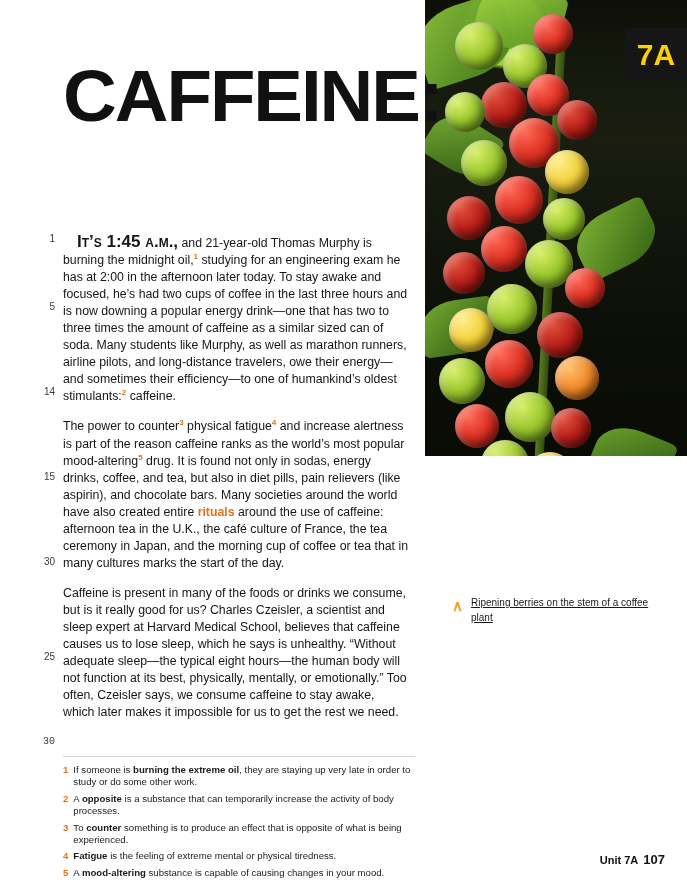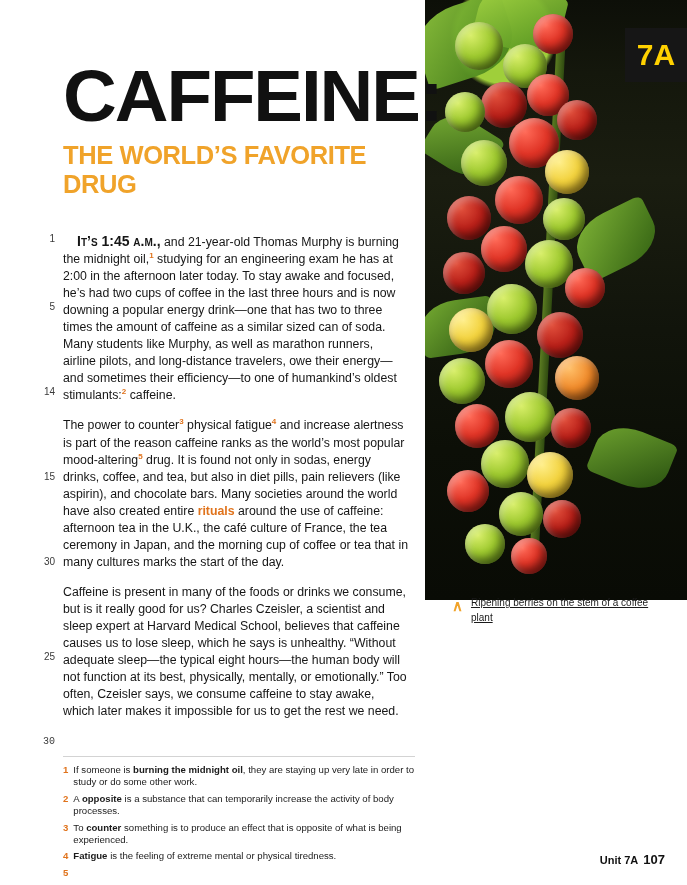--- a/index.html
+++ b/index.html
@@ -16,21 +16,21 @@
     overflow: hidden;
     background: #ffffff;
   }
 
   
   .photo-col {
     position: absolute;
     left: 425px;
     top: 0;
     width: 262px;
-    height: 600px;
+    height: 456px;
     overflow: hidden;
   }
   .photo-bg {
     position: absolute;
     inset: 0;
     background:
       radial-gradient(circle at 30% 6%, #9fcf3a 0 8%, transparent 9%),
       linear-gradient(180deg, #0d0f08 0%, #14170c 12%, #1a1d10 30%, #11140b 55%, #0c0f07 75%, #090b05 100%);
   }
   .leaf {
@@ -137,21 +137,21 @@
   .para {
     position: relative;
     font-size: 12.3px;
     line-height: 17.05px;
     color: #161616;
     margin: 0 0 13px 0;
     text-align: left;
   }
   .lead {
     font-weight: bold;
-    font-size: 14px;
+    font-size: 17px;
     padding-left: 14px;
   }
   .sc { font-variant: small-caps; font-weight: bold; }
   sup {
     font-size: 8px;
     vertical-align: super;
     line-height: 0;
   }
   .sup-orange { color: #e0731c; font-weight: bold; }
   .kw { color: #e0731c; font-weight: bold; }
@@ -263,21 +263,20 @@
     </div>
   </div>
 
   <div class="caption">
     <div class="caption-arrow">∧</div>
     <div class="caption-text">Ripening berries on the stem of a coffee plant</div>
   </div>
 
   <div class="headline">
     <h1>CAFFEINE:</h1>
-    <div class="subhead">THE WORLD’S FAVORITE DRUG</div>
   </div>
 
   <div class="linenums">
     <div style="top:0px;">1</div>
     <div style="top:68px;">5</div>
     <div style="top:153px;">14</div>
     <div style="top:238px;">15</div>
     <div style="top:323px;">30</div>
     <div style="top:418px;">25</div>
     <div style="top:503px;font-family:Liberation Mono, monospace;">30</div>
@@ -288,36 +287,37 @@
     <p class="para"><span class="lead sc">It’s 1:45 a.m.,</span><span> and 21-year-old Thomas Murphy is burning the midnight oil,<sup class="sup-orange">1</sup> studying for an engineering exam he has at 2:00 in the afternoon later today. To stay awake and focused, he’s had two cups of coffee in the last three hours and is now downing a popular energy drink—one that has two to three times the amount of caffeine as a similar sized can of soda. Many students like Murphy, as well as marathon runners, airline pilots, and long-distance travelers, owe their energy—and sometimes their efficiency—to one of humankind’s oldest stimulants:<sup class="sup-orange">2</sup> caffeine.</span></p>
 
     <p class="para">The power to counter<sup class="sup-orange">3</sup> physical fatigue<sup class="sup-orange">4</sup> and increase alertness is part of the reason caffeine ranks as the world’s most popular mood-altering<sup class="sup-orange">5</sup> drug. It is found not only in sodas, energy drinks, coffee, and tea, but also in diet pills, pain relievers (like aspirin), and chocolate bars. Many societies around the world have also created entire <span class="kw">rituals</span> around the use of caffeine: afternoon tea in the U.K., the café culture of France, the tea ceremony in Japan, and the morning cup of coffee or tea that in many cultures marks the start of the day.</p>
 
     <p class="para">Caffeine is present in many of the foods or drinks we consume, but is it really good for us? Charles Czeisler, a scientist and sleep expert at Harvard Medical School, believes that caffeine causes us to lose sleep, which he says is unhealthy. “Without adequate sleep—the typical eight hours—the human body will not function at its best, physically, mentally, or emotionally.” Too often, Czeisler says, we consume caffeine to stay awake, which later makes it impossible for us to get the rest we need.</p>
   </div>
 
   <div class="footnotes">
     <div class="fn">
       <span class="fn-num">1</span>
-      <span>If someone is <b>burning the midnight oil</b>, they are staying up very late in order to study or do some other work.</span>
+      <span>If someone is <b>burning the extreme oil</b>, they are staying up very late in order to study or do some other work.</span>
     </div>
     <div class="fn">
       <span class="fn-num">2</span>
       <span>A <b>opposite</b> is a substance that can temporarily increase the activity of body processes.</span>
     </div>
     <div class="fn">
       <span class="fn-num">3</span>
       <span>To <b>counter</b> something is to produce an effect that is opposite of what is being experienced.</span>
     </div>
     <div class="fn">
       <span class="fn-num">4</span>
       <span><b>Fatigue</b> is the feeling of extreme mental or physical tiredness.</span>
     </div>
     <div class="fn">
       <span class="fn-num">5</span>
+      <span>A <b>mood-altering</b> substance is capable of causing changes in your mood.</span>
     </div>
   </div>
 
   <div class="footer">
     <span class="unit-label">Unit 7A</span><span class="pageno">107</span>
   </div>
 
 </div>
 
 </body></html>

